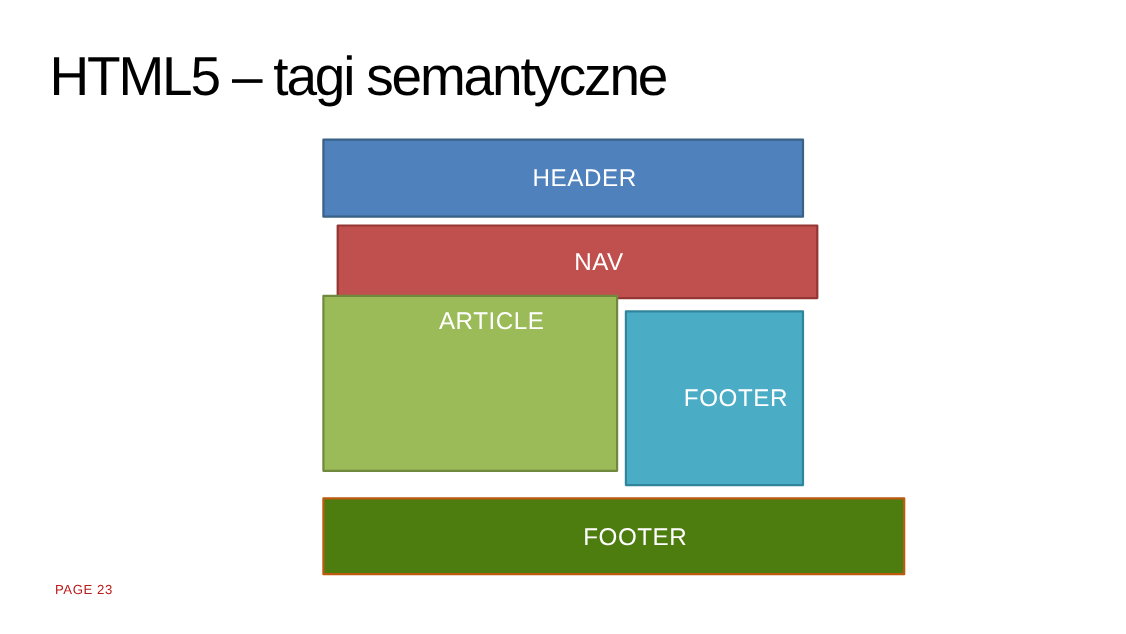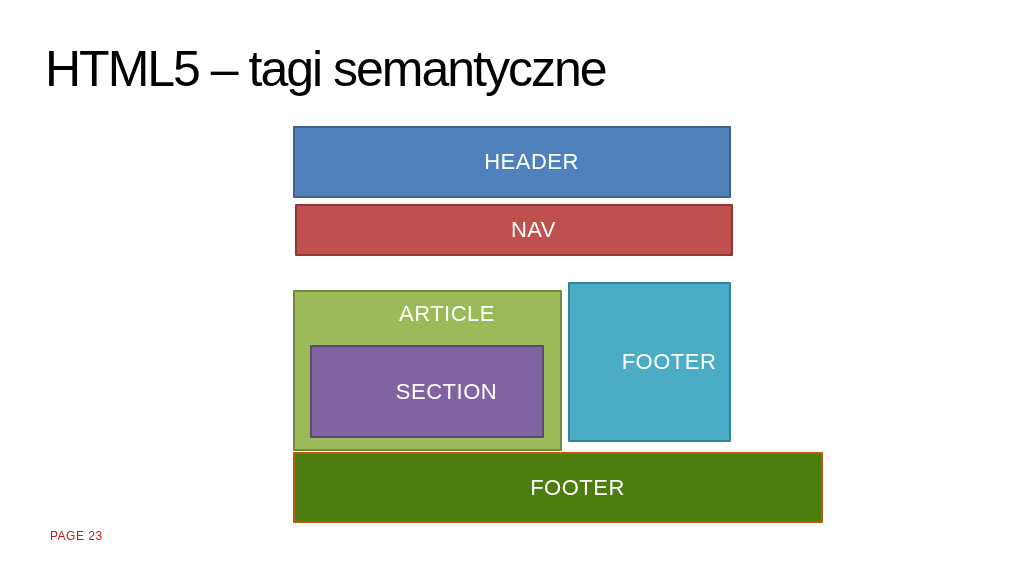--- a/index.html
+++ b/index.html
@@ -36,22 +36,22 @@
   }
 
   .box-label {
     color: #FFFFFF;
     font-size: 22px;
     letter-spacing: 0.5px;
     white-space: nowrap;
   }
 
   .box-header  { left: 293px; top: 126px; width: 438px; height: 72px;  background: #4F81BD; border-color: #3A6186; }
-  .box-nav     { left: 295px; top: 204px; width: 438px; height: 52px;  background: #C0504D; border-color: #943634; }
-  .box-article { left: 293px; top: 290px; width: 269px; height: 161px; background: #9BBB59; border-color: #71893F;
+  .box-nav     { left: 306px; top: 204px; width: 438px; height: 68px;  background: #C0504D; border-color: #943634; }
+  .box-article { left: 293px; top: 268px; width: 269px; height: 161px; background: #9BBB59; border-color: #71893F;
                  align-items: flex-start; }
   .article-label-wrap { width: 100%; text-align: center; padding-top: 9px; }
   .box-section { left: 15px;  top: 53px;  width: 234px; height: 93px;  background: #8064A2; border-color: #5E4876; }
   .box-aside   { left: 568px; top: 282px; width: 163px; height: 160px; background: #4BACC6; border-color: #31859B; }
   .box-footer  { left: 293px; top: 452px; width: 530px; height: 71px;  background: #4d7c0f; border-color: #BC5B10; }
 
   .page-number {
     position: absolute;
     left: 50px;
     top: 529px;
@@ -76,23 +76,20 @@
     </div>
 
     <div class="box box-nav">
       <span class="box-label">NAV</span>
     </div>
 
     <div class="box box-article">
       <div class="article-label-wrap">
         <span class="box-label">ARTICLE</span>
       </div>
-      <div class="box box-section">
-        <span class="box-label">SECTION</span>
-      </div>
     </div>
 
     <div class="box box-aside">
       <span class="box-label">FOOTER</span>
     </div>
 
     <div class="box box-footer">
       <span class="box-label">FOOTER</span>
     </div>
 

